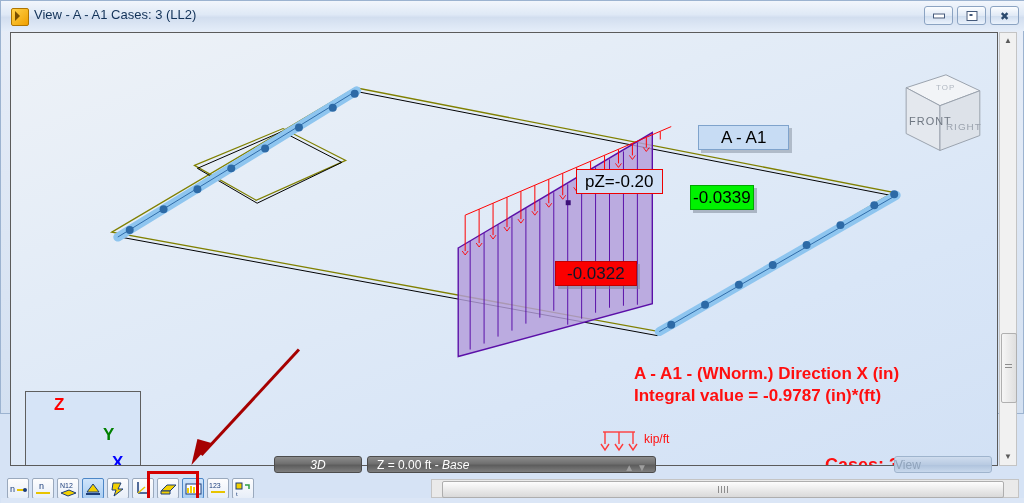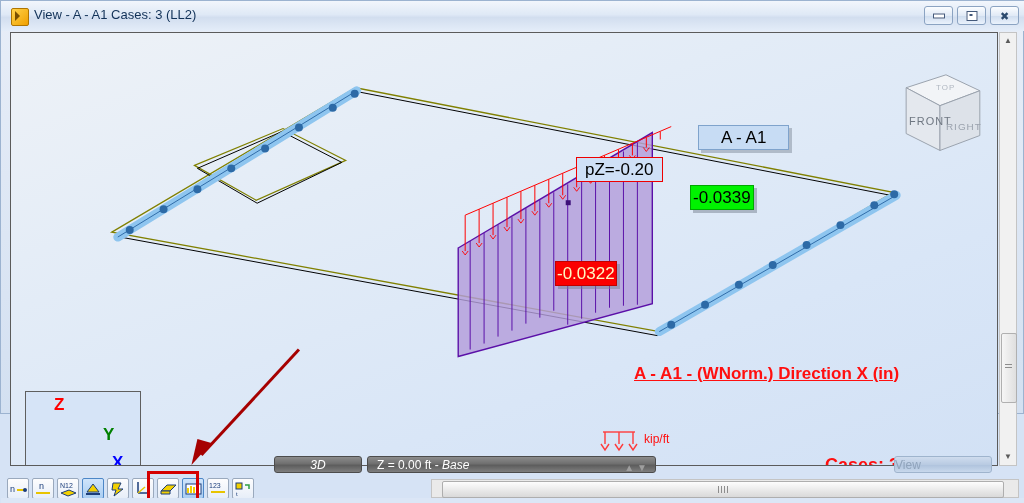--- a/index.html
+++ b/index.html
@@ -60,25 +60,25 @@
   .lbl-blue{
     background:#c7dcf4;border:1px solid #7fa3cc;color:#000;
     padding:3px 22px;box-shadow:3px 3px 0 rgba(120,130,145,.45);
   }
   .lbl-pz{
     background:#cfe0f6;border:1.5px solid #ee0000;color:#000;
     padding:3px 8px;
   }
   .lbl-green{background:#00f200;border:1px solid #00a800;color:#000;padding:3px 2px;
     box-shadow:3px 3px 0 rgba(120,130,145,.5);}
-  .lbl-red{background:#fb0000;border:1px solid #c00000;color:#fef9c3;padding:3px 1px;
+  .lbl-red{background:#fb0000;border:1px solid #c00000;color:#0f172a;padding:3px 11px;
     box-shadow:3px 3px 0 rgba(120,130,145,.5);}
 
   .redtext{position:absolute;color:#ff0f0f;font-weight:bold;font-size:17px;
-    line-height:22px;white-space:nowrap;text-decoration:underline;}
+    line-height:22px;white-space:nowrap;}
   .unit-text{position:absolute;color:#ff0f0f;font-weight:normal;font-size:12px;}
 
   
   .triad{
     position:absolute;left:14px;top:358px;width:116px;height:88px;
     background:#d6e4f7;border:1px solid #5f5f5f;box-sizing:border-box;
   }
 
   
   .statusrow{position:absolute;left:9px;top:455px;width:988px;height:20px;}
@@ -282,25 +282,26 @@
         <polygon points="100,432 84,425 86,436" fill="#0000ff"></polygon>
       </g>
     </svg>
 
     <div class="triad"></div>
     <div style="position:absolute;left:43px;top:362px;color:#ff0000;font-size:17px;font-weight:bold">Z</div>
     <div style="position:absolute;left:92px;top:392px;color:#008000;font-size:17px;font-weight:bold">Y</div>
     <div style="position:absolute;left:101px;top:420px;color:#0000ff;font-size:17px;font-weight:bold">X</div>
 
     <div class="lbl lbl-blue" style="left:687px;top:92px;">A - A1</div>
-    <div class="lbl lbl-pz" style="left:565px;top:124px;">pZ=-0.20</div>
+    <div class="lbl lbl-pz" style="left:565px;top:136px;">pZ=-0.20</div>
     <div class="lbl lbl-green" style="left:679px;top:152px;">-0.0339</div>
     <div class="lbl lbl-red" style="left:544px;top:228px;">-0.0322</div>
 
     <div class="redtext" style="left:623px;top:330px;">A - A1 - (WNorm.) Direction X (in)</div>
+    <div class="redtext" style="left:623px;top:352px;">Integral value = -0.9787 (in)*(ft)</div>
 
     <svg style="position:absolute;left:588px;top:396px;" width="42" height="24">
       <g stroke="#ff3b3b" stroke-width="1.4" fill="none">
         <line x1="4" y1="3" x2="36" y2="3"></line>
         <line x1="6" y1="3" x2="6" y2="15"></line>
             <line x1="20" y1="3" x2="20" y2="15"></line>
             <line x1="34" y1="3" x2="34" y2="15"></line>
         <path d="M2,15 l4,6 l4,-6"></path>
             <path d="M16,15 l4,6 l4,-6"></path>
             <path d="M30,15 l4,6 l4,-6"></path>

